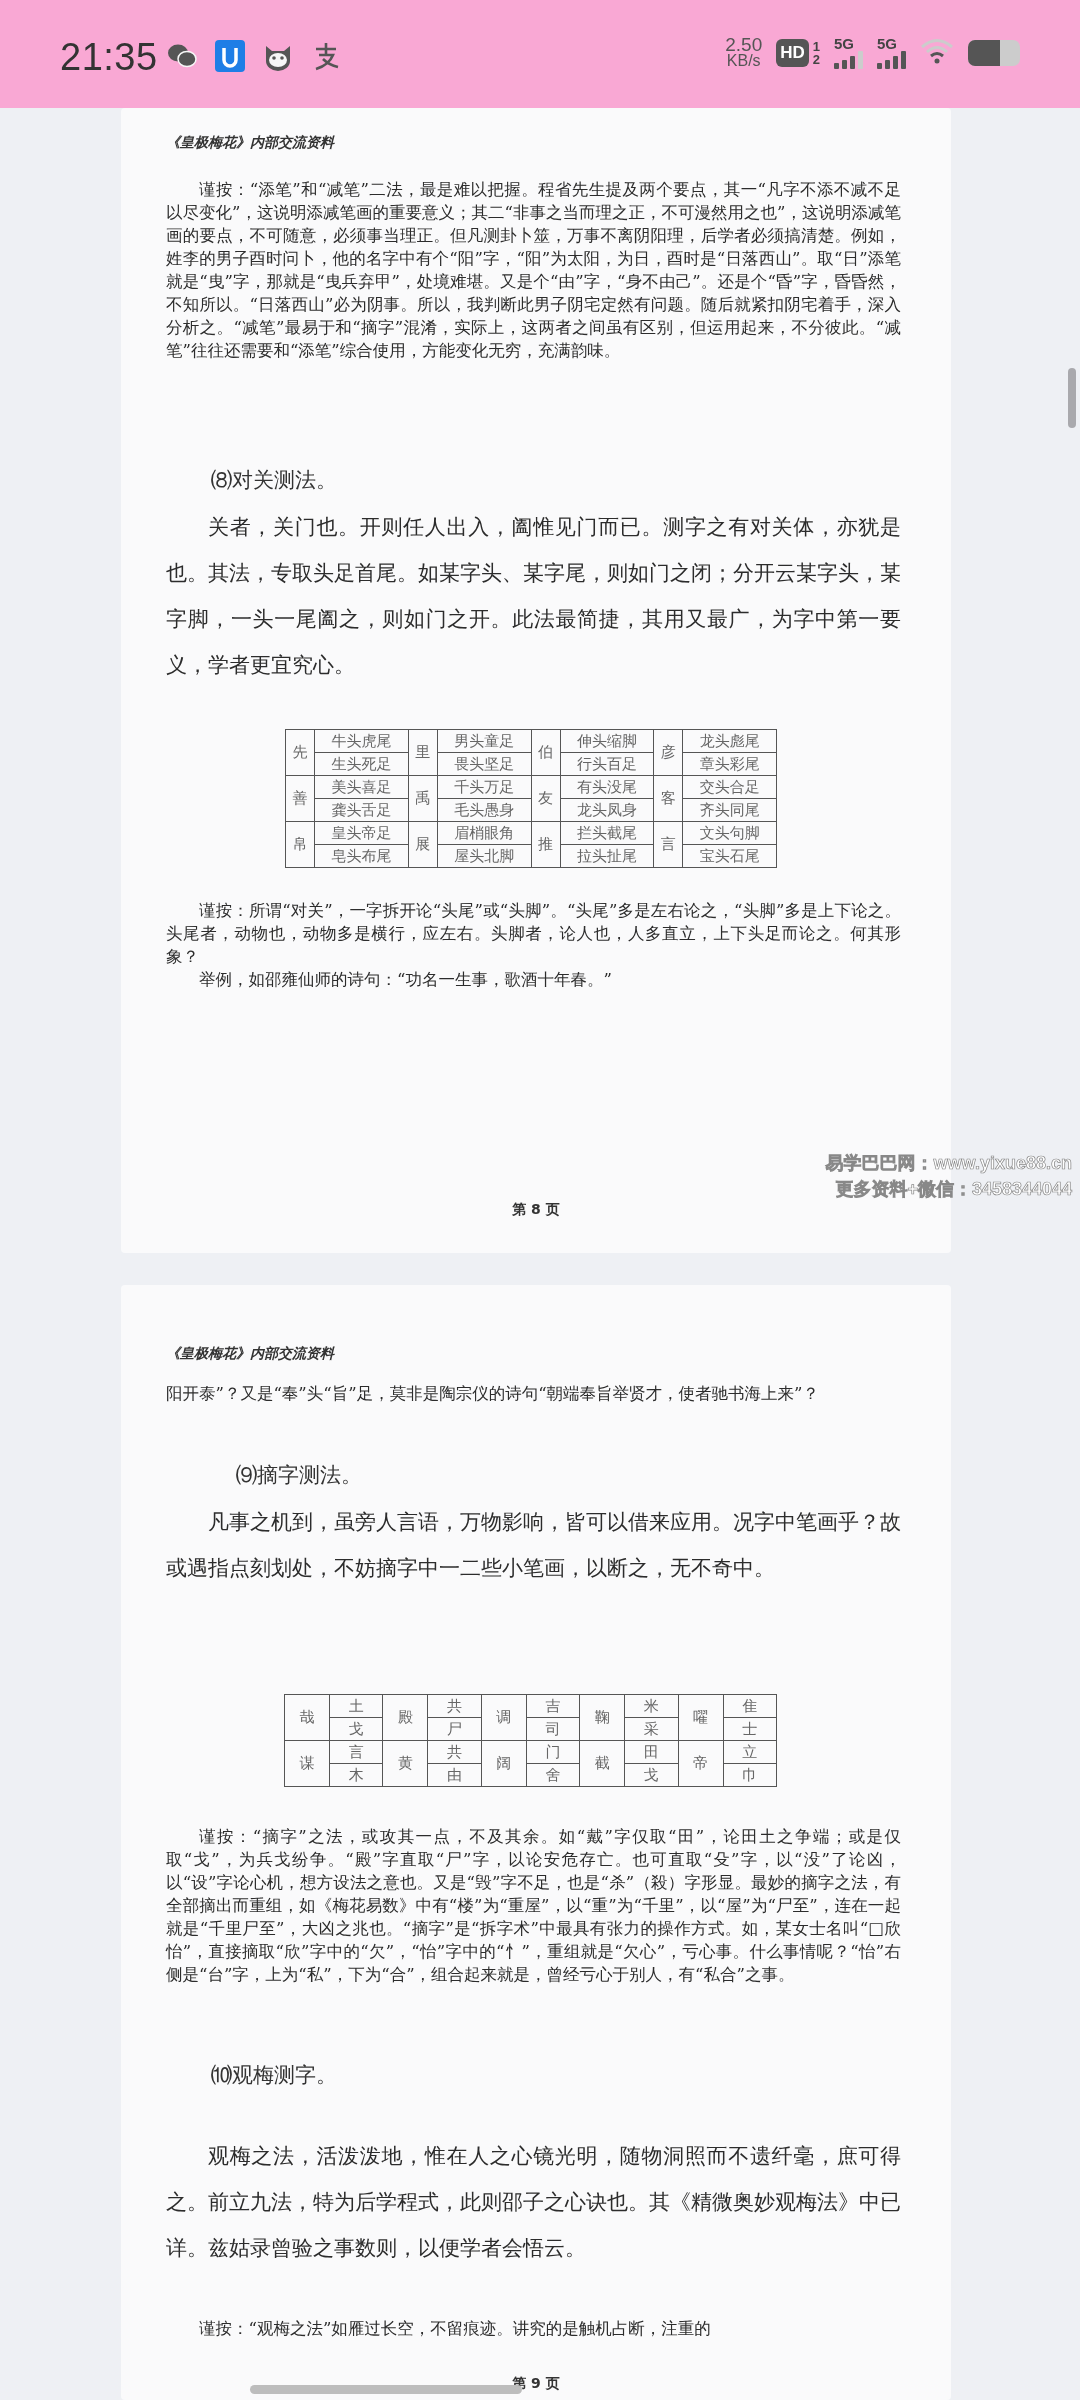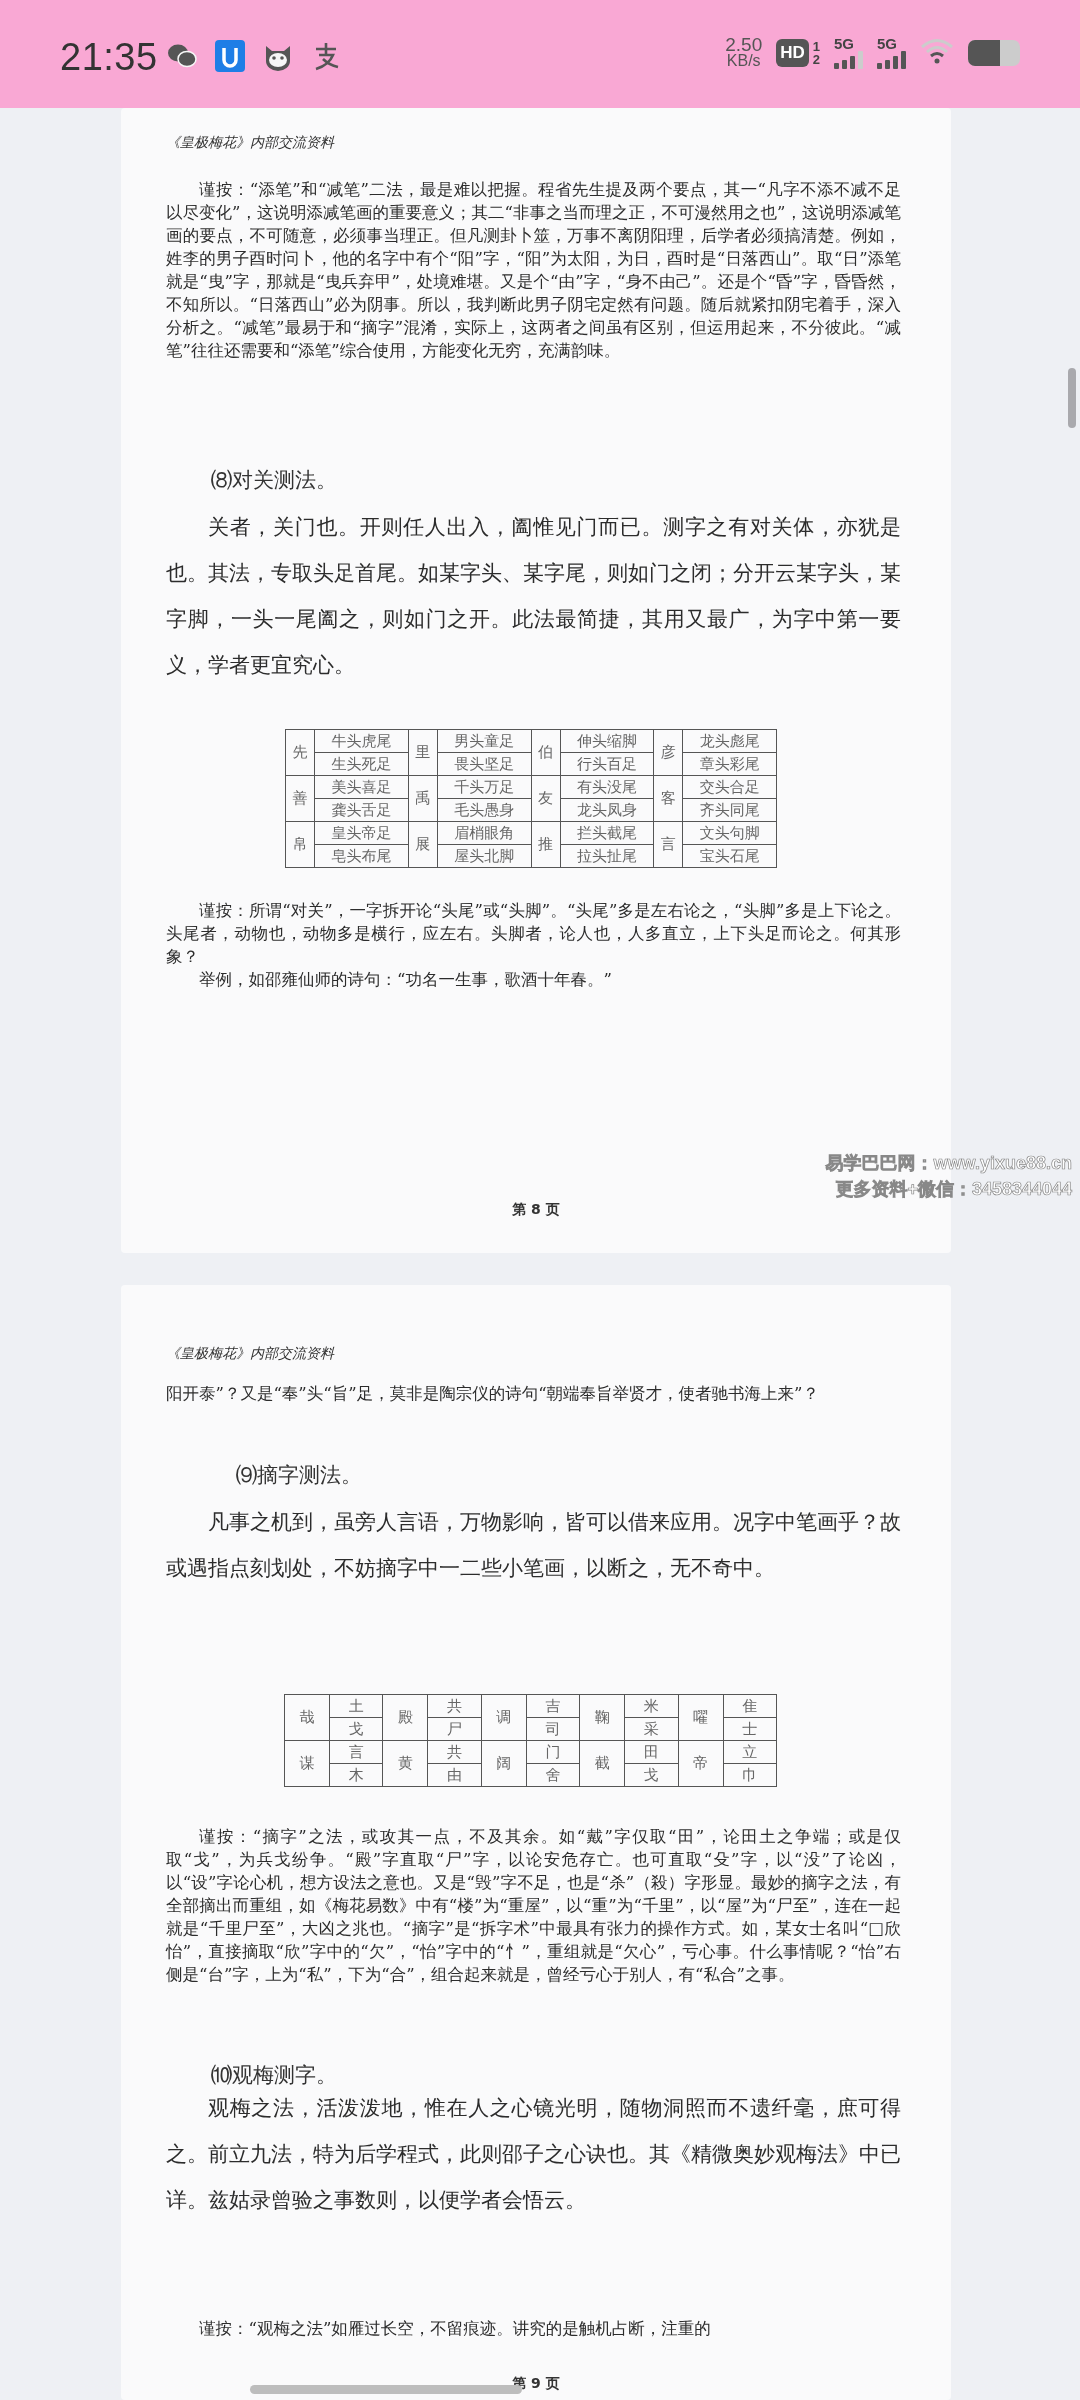--- a/index.html
+++ b/index.html
@@ -30,21 +30,21 @@
   .bars span { display:block; width:5px; background:#555; border-radius:1px; }
   .battery { width:52px; height:26px; border-radius:7px; background:#ccc; position:relative; overflow:hidden; }
   .battery .fill { position:absolute; left:0; top:0; bottom:0; width:62%; background:#555; }
 
   .page {
     position:absolute; left:121px; width:830px; background:#fafafb;
     border-radius:4px;
   }
   .page1 { top:108px; height:1145px; }
   .page2 { top:1285px; height:1115px; }
-  .doc-header { position:absolute; left:45px; font-size:14px; color:#333; font-style:italic; }
+  .doc-header { position:absolute; left:45px; font-size:14px; color:#333; font-style:italic;font-weight:bold; }
   .para-small {
     position:absolute; left:45px; width:735px; font-size:16.5px; line-height:23px;
     text-align:justify; color:#2c2c2c; text-indent:2em;
   }
   .section-title { position:absolute; left:90px; font-size:21px; color:#333; font-family:"DejaVu Sans", "Liberation Sans", sans-serif;}
   .para-large {
     position:absolute; left:45px; width:735px; font-size:21px; line-height:46px;
     text-align:justify; color:#2c2c2c; text-indent:2em;
     font-family:"DejaVu Sans", "Liberation Sans", sans-serif;
   }
@@ -247,21 +247,21 @@
           <td style="height: 22px;">舍</td>
           <td style="height: 22px;">戈</td>
           <td style="height: 22px;">巾</td>
         </tr>
       </tbody>
   </table>
 
   <div class="para-small" style="top:540px;">谨按：“摘字”之法，或攻其一点，不及其余。如“戴”字仅取“田”，论田土之争端；或是仅取“戈”，为兵戈纷争。“殿”字直取“尸”字，以论安危存亡。也可直取“殳”字，以“没”了论凶，以“设”字论心机，想方设法之意也。又是“毁”字不足，也是“杀”（殺）字形显。最妙的摘字之法，有全部摘出而重组，如《梅花易数》中有“楼”为“重屋”，以“重”为“千里”，以“屋”为“尸至”，连在一起就是“千里尸至”，大凶之兆也。“摘字”是“拆字术”中最具有张力的操作方式。如，某女士名叫“□欣怡”，直接摘取“欣”字中的“欠”，“怡”字中的“忄”，重组就是“欠心”，亏心事。什么事情呢？“怡”右侧是“台”字，上为“私”，下为“合”，组合起来就是，曾经亏心于别人，有“私合”之事。</div>
 
   <div class="section-title" style="top:776px;">⑽观梅测字。</div>
-  <div class="para-large" style="top:800px;">观梅之法，活泼泼地，惟在人之心镜光明，随物洞照而不遗纤毫，庶可得之。前立九法，特为后学程式，此则邵子之心诀也。其《精微奥妙观梅法》中已详。兹姑录曾验之事数则，以便学者会悟云。</div>
+  <div class="para-large" style="top:848px;">观梅之法，活泼泼地，惟在人之心镜光明，随物洞照而不遗纤毫，庶可得之。前立九法，特为后学程式，此则邵子之心诀也。其《精微奥妙观梅法》中已详。兹姑录曾验之事数则，以便学者会悟云。</div>
   <div class="para-small" style="top:1032px;">谨按：“观梅之法”如雁过长空，不留痕迹。讲究的是触机占断，注重的</div>
 
   <div class="page-num" style="top:1090px;">第 9 页</div>
 </div>
 
 <div class="watermark">
   <div>易学巴巴网：www.yixue88.cn</div>
   <div>更多资料+微信：3458344044</div>
 </div>
 

